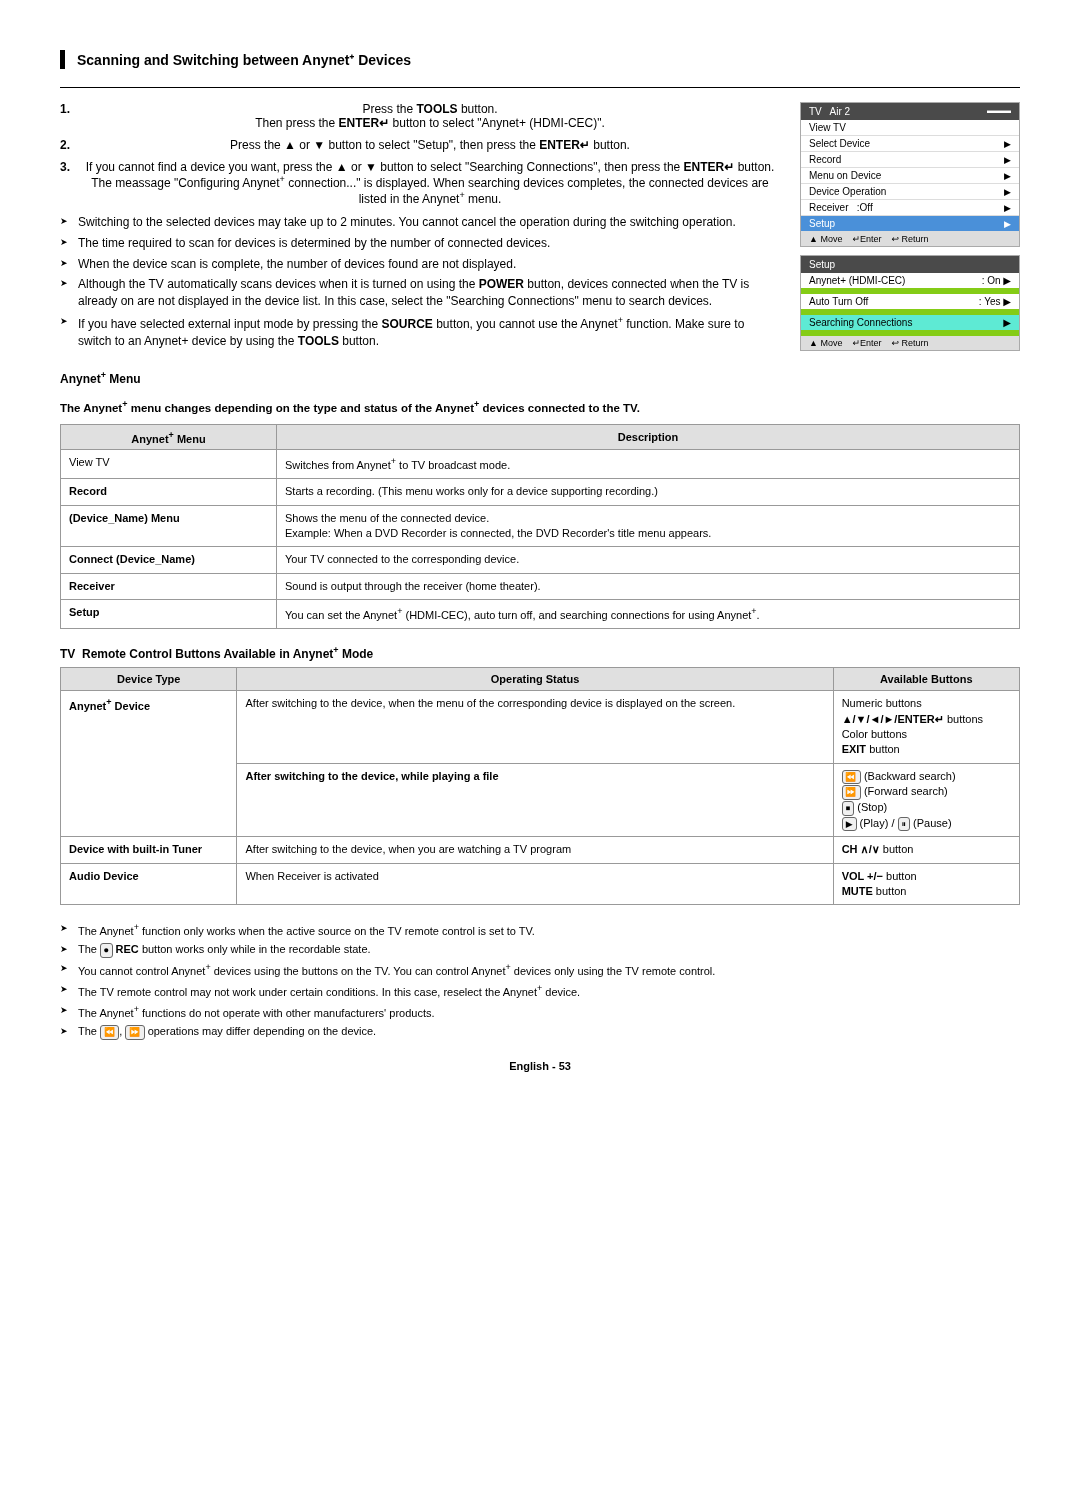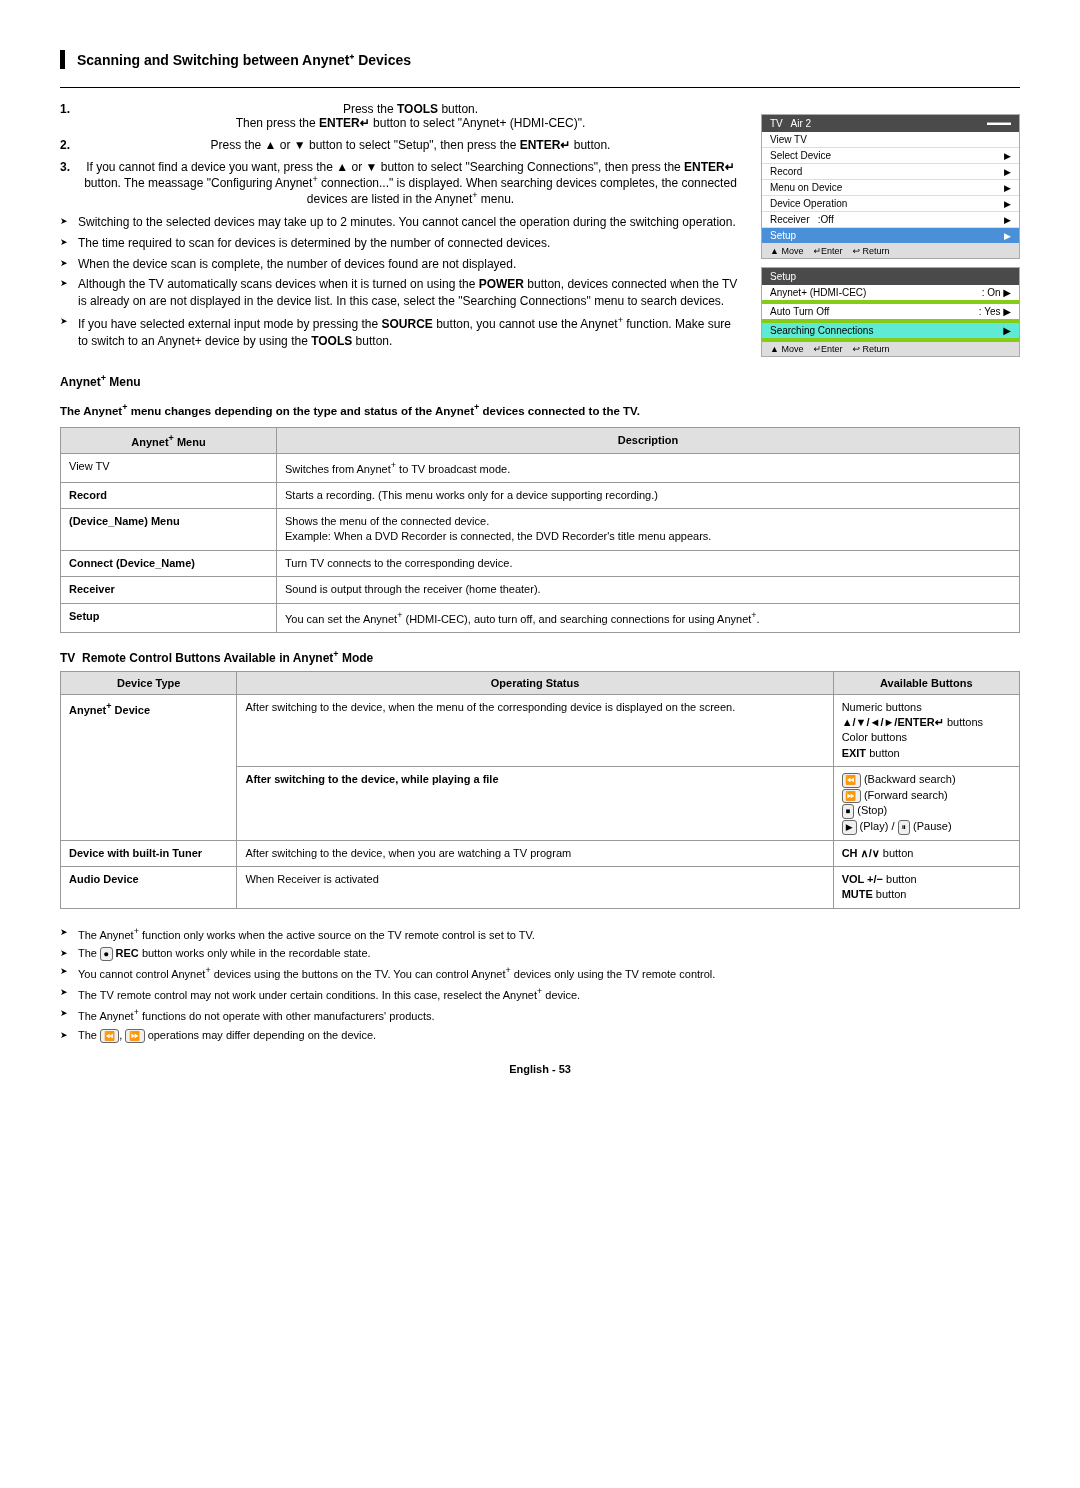--- a/index.html
+++ b/index.html
@@ -21,23 +21,22 @@
       margin-top: 10px;
     }
     .content-area {
       display: flex;
       gap: 20px;
     }
     .left-col {
       flex: 1;
     }
     .right-col {
-      width: 259px;
+      width: 220px;
       flex-shrink: 0;
-      margin-top: 12px;
     }
     .tv-menu-box {
       border: 1px solid #aaa;
       font-size: 10px;
       margin-bottom: 8px;
     }
     .tv-menu-header {
       background: #4a4a4a;
       color: #fff;
       padding: 3px 8px;
@@ -69,21 +68,21 @@
       font-size: 10px;
     }
     .setup-header {
       background: #4a4a4a;
       color: #fff;
       padding: 3px 8px;
       font-size: 10px;
     }
     .setup-item {
       padding: 2px 8px;
-      border-bottom: 4px solid #84cc16;
+      border-bottom: 6px solid #84cc16;
       display: flex;
       justify-content: space-between;
     }
     .setup-item.highlighted {
       background: #5eead4;
     }
     .setup-nav {
       background: #ddd;
       padding: 2px 8px;
       font-size: 9px;
@@ -308,21 +307,21 @@
       <tr>
         <td class="fw">Record</td>
         <td>Starts a recording. (This menu works only for a device supporting recording.)</td>
       </tr>
       <tr>
         <td class="fw">(Device_Name) Menu</td>
         <td>Shows the menu of the connected device.<br>Example: When a DVD Recorder is connected, the DVD Recorder's title menu appears.</td>
       </tr>
       <tr>
         <td class="fw">Connect (Device_Name)</td>
-        <td>Turn TV connects to the corresponding device.</td>
+        <td>Your TV connected to the corresponding device.</td>
       </tr>
       <tr>
         <td class="fw">Receiver</td>
         <td>Sound is output through the receiver (home theater).</td>
       </tr>
       <tr>
         <td class="fw">Setup</td>
         <td>You can set the Anynet<sup class="sup">+</sup> (HDMI-CEC), auto turn off, and searching connections for using Anynet<sup class="sup">+</sup>.</td>
       </tr>
     </tbody>

